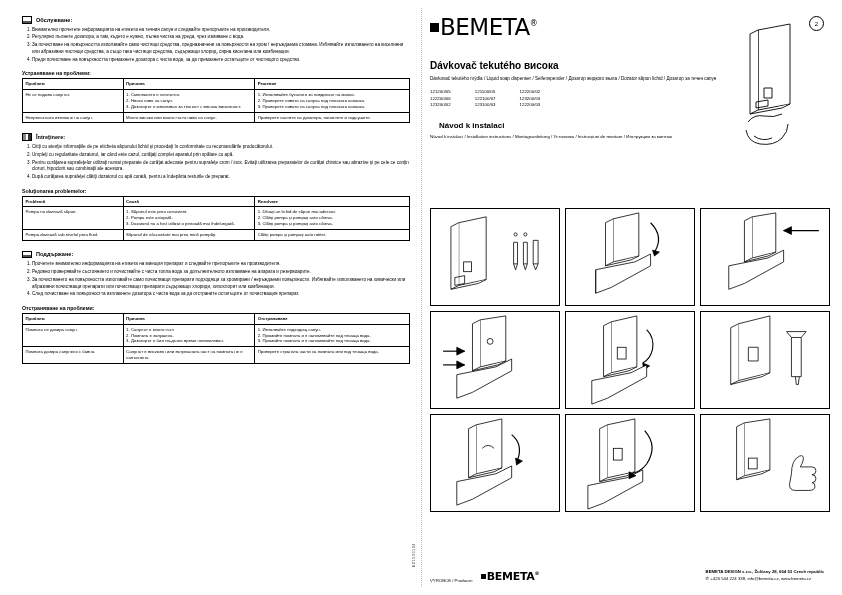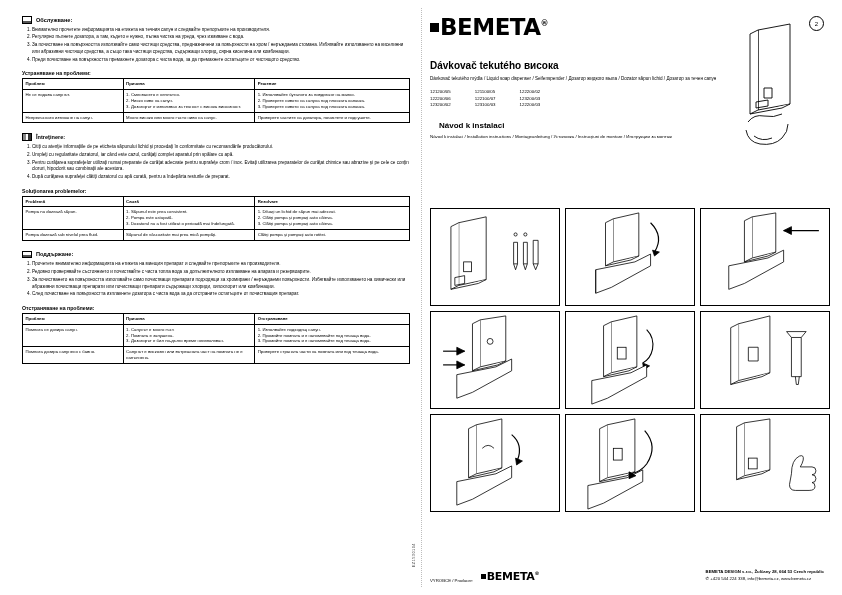--- a/index.html
+++ b/index.html
@@ -120,21 +120,21 @@
     font-size: 4px;
     color: #444;
     writing-mode: vertical-rl;
     transform: rotate(180deg);
     letter-spacing: 0.4px;
   }
 
   
   .brand {
     font-size: 23px;
-    font-weight: bold;
+    font-weight: normal;
     letter-spacing: -0.5px;
     font-family: "DejaVu Sans", sans-serif;
     display: inline-block;
     position: relative;
     text-align: center;
   }
   .brand .sq {
     display: inline-block;
     width: 9px;
     height: 9px;

